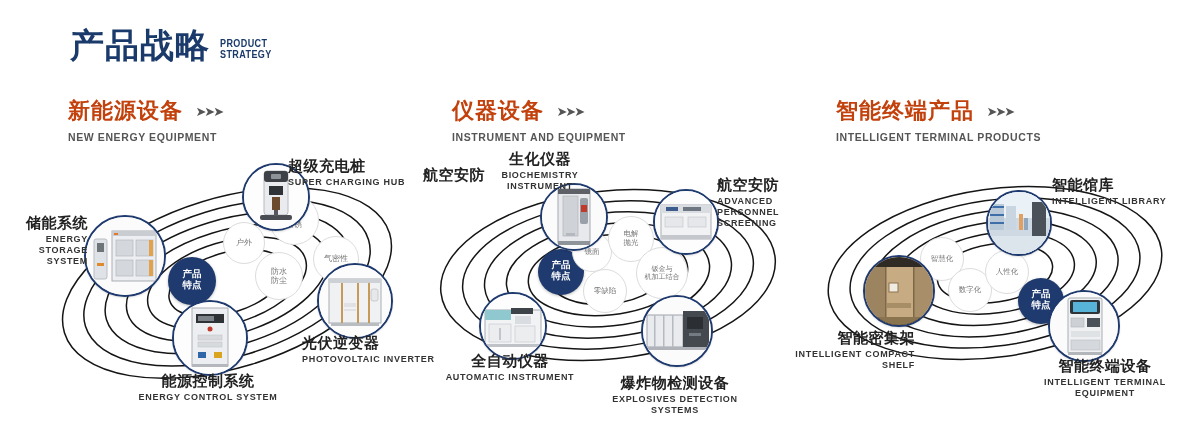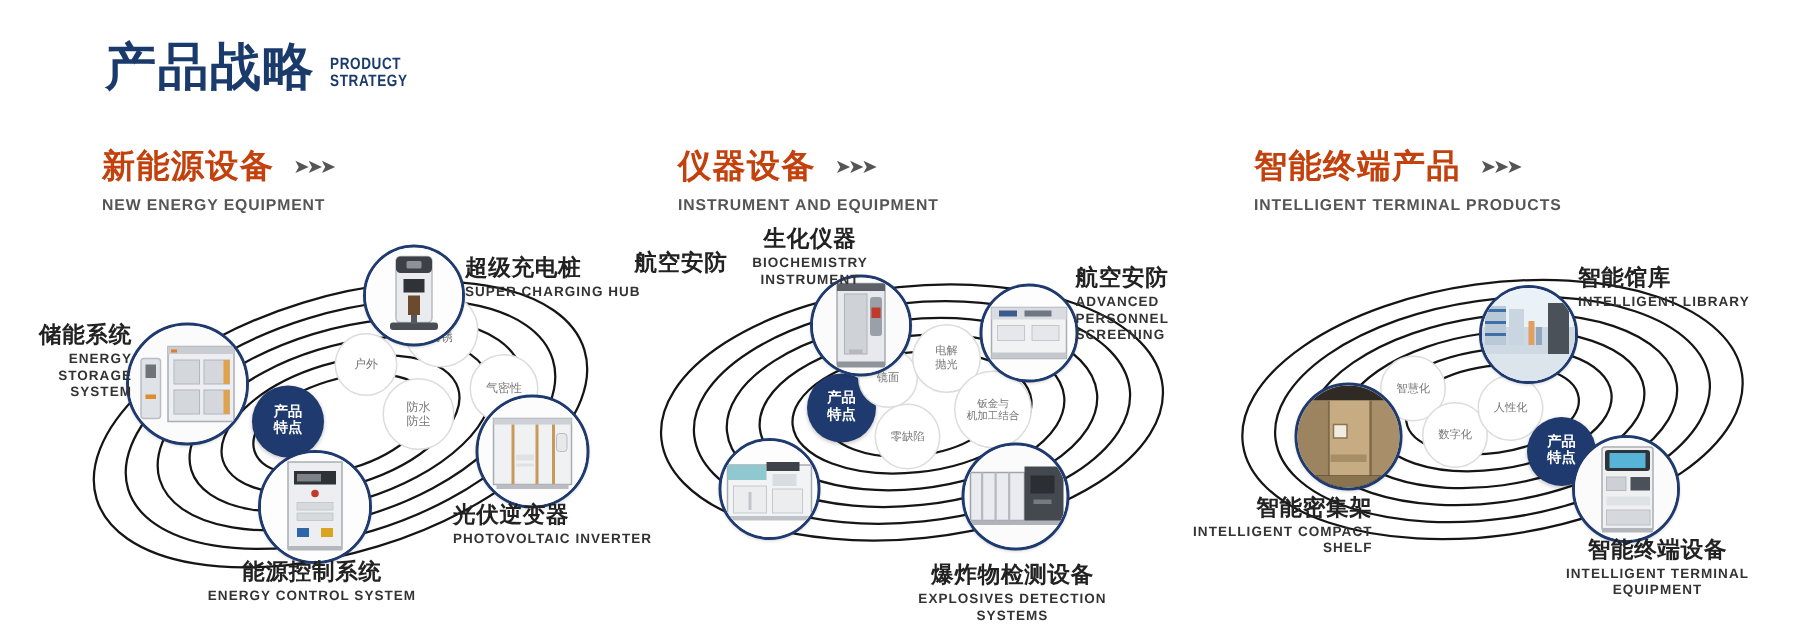--- a/index.html
+++ b/index.html
@@ -199,21 +199,21 @@
         <rect width="64" height="64" fill="#fdfdfd"></rect>
         <rect x="20" y="6" width="24" height="44" rx="3" fill="#e9ebee" stroke="#b6bac0" stroke-width="1"></rect>
         <rect x="20" y="6" width="24" height="11" rx="3" fill="#3d4147"></rect>
         <rect x="27" y="9" width="10" height="5" rx="1" fill="#8d9298"></rect>
         <rect x="25" y="21" width="14" height="9" fill="#2f3338"></rect>
         <rect x="28" y="32" width="8" height="13" fill="#6b4a2e"></rect>
         <rect x="16" y="50" width="32" height="5" rx="2" fill="#4a4e54"></rect>
         <rect x="30" y="45" width="4" height="6" fill="#55595f"></rect>
       </svg>
     </div>
-    <div class="nlab" style="left:280px;top:3px;width:130px;margin-top:12px;">
+    <div class="nlab" style="left:258px;top:3px;width:130px;">
       <div class="cn">超级充电桩</div>
       <div class="en">SUPER CHARGING HUB</div>
     </div>
 
     <div class="node" style="left:287px;top:108px;width:72px;height:72px;">
       <svg class="ph" viewBox="0 0 72 72" preserveAspectRatio="none">
         <rect width="72" height="72" fill="#fcfcfc"></rect>
         <rect x="10" y="14" width="52" height="44" fill="#f0f1f3" stroke="#a8acb2" stroke-width="1"></rect>
         <rect x="10" y="14" width="52" height="4" fill="#cdd0d4"></rect>
         <rect x="22" y="18" width="2" height="40" fill="#c79a5a"></rect>
@@ -361,20 +361,24 @@
         <rect width="64" height="64" fill="#fdfdfd"></rect>
         <rect x="4" y="16" width="56" height="36" fill="#f2f3f5" stroke="#a7acb2" stroke-width="1"></rect>
         <rect x="4" y="16" width="26" height="10" fill="#8fc8cf"></rect>
         <rect x="30" y="14" width="22" height="6" fill="#3d4349"></rect>
         <rect x="34" y="22" width="16" height="8" fill="#d9dde1"></rect>
         <rect x="8" y="30" width="22" height="18" fill="#ecedef" stroke="#c2c6cb" stroke-width=".6"></rect>
         <rect x="34" y="32" width="20" height="16" fill="#ecedef" stroke="#c2c6cb" stroke-width=".6"></rect>
         <rect x="18" y="34" width="2" height="12" fill="#c2c6cb"></rect>
         <rect x="4" y="50" width="56" height="3" fill="#bfc3c8"></rect>
       </svg>
+    </div>
+    <div class="nlab ct" style="left:25px;top:198px;width:160px;">
+      <div class="cn">全自动仪器</div>
+      <div class="en">AUTOMATIC INSTRUMENT</div>
     </div>
   </div>
 
   <div class="cluster" style="left:805px;top:155px;width:395px;height:245px;">
 
     <div class="rings">
       <svg width="395" height="245" viewBox="0 0 395 245">
         <g fill="none" stroke="#151515" stroke-width="1.5">
           <ellipse cx="190" cy="118" rx="58" ry="29" transform="rotate(-8 190 118)"></ellipse>
           <ellipse cx="190" cy="118" rx="80" ry="40" transform="rotate(-8 190 118)"></ellipse>

